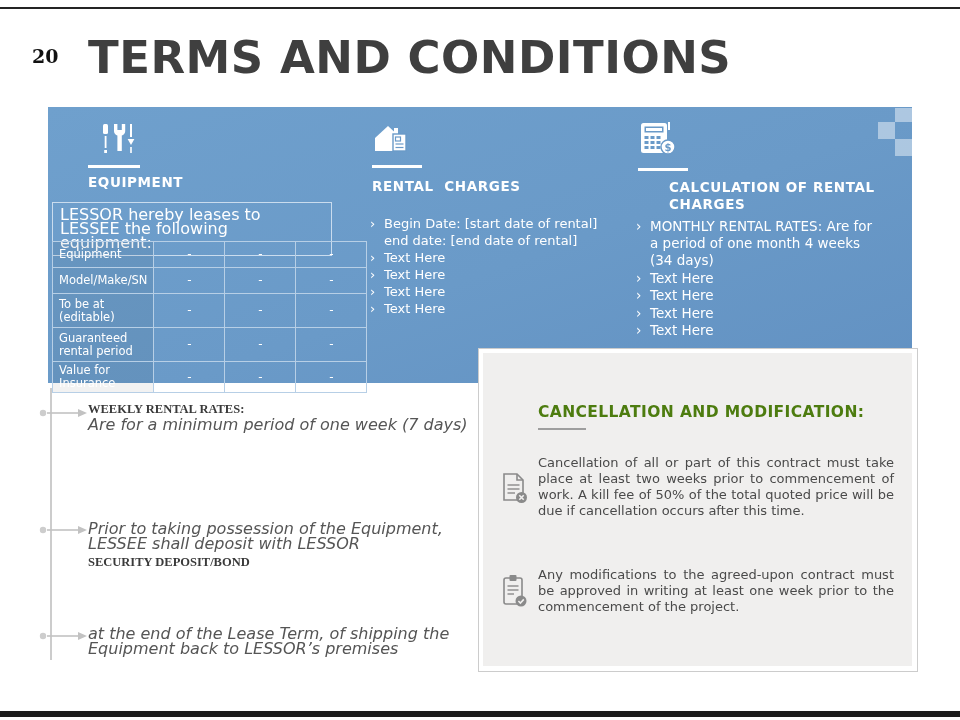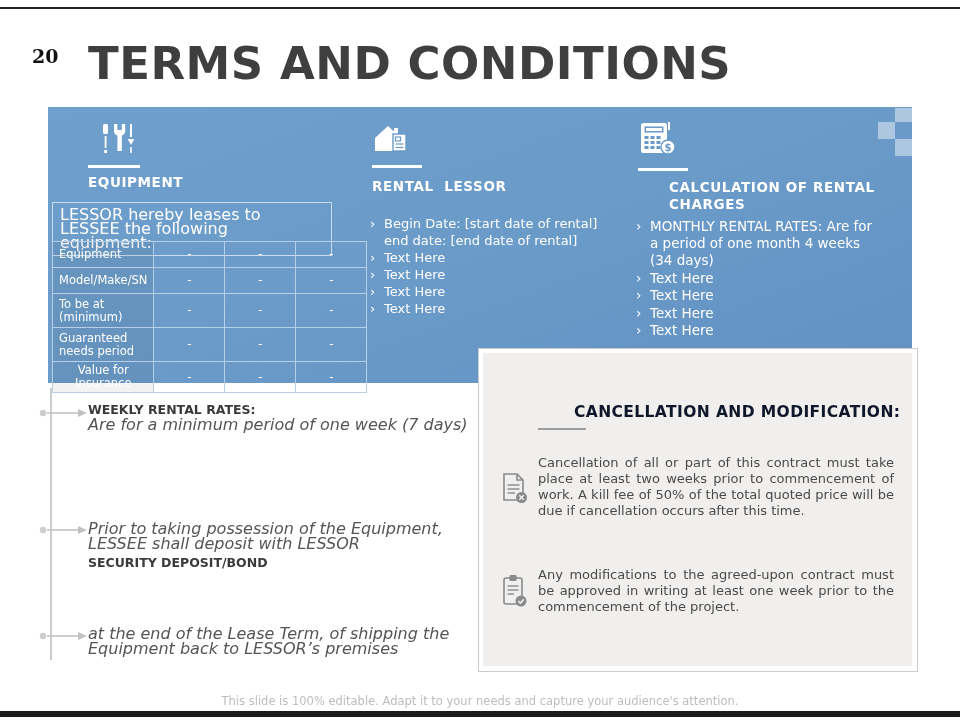--- a/index.html
+++ b/index.html
@@ -7,21 +7,21 @@
          font-family:"DejaVu Sans","Liberation Sans",sans-serif;}
   .abs{position:absolute;}
 
   
   .top-rule{left:0;top:7px;width:960px;height:2px;background:#242424;}
   .bottom-rule{left:0;top:711px;width:960px;height:6px;background:#1c1c1c;}
 
   
   .slide-number{left:32px;top:45px;font-family:"DejaVu Serif","Liberation Serif",serif;
                 font-weight:bold;font-size:19px;color:#111;}
-  .page-title{left:88px;top:37px;font-size:45px;font-weight:bold;color:#3f3f3f;letter-spacing:.5px;}
+  .page-title{left:88px;top:31px;font-size:45px;font-weight:bold;color:#3f3f3f;letter-spacing:.5px;}
 
   
   .blue-panel{left:48px;top:107px;width:864px;height:276px;
               background:linear-gradient(160deg,#6fa0cd 0%,#6a9ac8 55%,#6291c2 100%);}
   .deco-sq{background:rgba(255,255,255,.45);}
   .sq1{left:895px;top:108px;width:17px;height:14px;}
   .sq2{left:878px;top:122px;width:17px;height:17px;}
   .sq3{left:895px;top:139px;width:17px;height:17px;}
 
   .col-underline{height:3px;background:#fff;}
@@ -30,36 +30,36 @@
   
   .intro-box{left:52px;top:202px;width:264px;border:1px solid #cadcee;padding:5px 7px;
              color:#fff;font-size:16px;line-height:14px;}
   .eq-table{left:52px;top:241px;border-collapse:collapse;table-layout:fixed;}
   .eq-table td{border:1px solid #b7cfe6;color:#fff;font-size:11.5px;line-height:13px;
                padding:2px 6px;vertical-align:middle;}
   .eq-table td.lbl{width:82px;background:rgba(0,0,0,.05);text-align:left;}
   .eq-table td.val{width:58px;text-align:center;font-size:12px;}
   .eq-table tr:nth-child(1) td,.eq-table tr:nth-child(2) td{height:21px;}
   .eq-table tr:nth-child(3) td,.eq-table tr:nth-child(4) td{height:29px;}
-  .eq-table tr:nth-child(5) td{height:26px;text-align:center;}
+  .eq-table tr:nth-child(5) td{height:26px;}
 
   
   .blist{list-style:none;margin:0;padding:0;color:#fff;font-size:13px;line-height:16.5px;}
   .blist li{display:flex;gap:7px;margin-bottom:.5px;}
   .blist .blt{flex:0 0 7px;}
 
   
   .v-line{left:50px;top:388px;width:2px;height:272px;background:#cccccc;}
-  .note-head{font-weight:bold;font-size:12.5px;color:#3a3a3a;}
+  .note-head{font-weight:bold;font-size:12.5px;color:#3a3a3a;font-family:Liberation Serif, serif;}
   .note-body{font-size:16px;color:#555;line-height:15px;font-style:italic;}
 
   
   .gray-outer{left:478px;top:348px;width:438px;height:322px;background:#ffffff;border:1px solid #cccccc;}
   .gray-inner{left:483px;top:353px;width:429px;height:313px;background:#f0efee;}
-  .cancel-head{left:538px;top:403px;font-size:15.5px;font-weight:bold;color:#0f172a;letter-spacing:.4px;margin-left:36px;}
+  .cancel-head{left:538px;top:403px;font-size:15.5px;font-weight:bold;color:#4d7c0f;letter-spacing:.4px;}
   .cancel-underline{left:538px;top:428px;width:48px;height:2px;background:#9e9e9e;}
   .cancel-text{width:356px;font-size:13px;line-height:16px;color:#4a4a4a;text-align:justify;}
   .ct1{left:538px;top:455px;}
   .ct2{left:538px;top:567px;}
 
   
   .footer-note{left:0;top:694px;width:960px;text-align:center;font-size:11.5px;color:#bdbdbd;}
 </style>
 </head>
 <body>
@@ -100,27 +100,27 @@
       <td class="val">-</td>
       <td class="val">-</td>
     </tr>
     <tr>
       <td class="lbl">Model/Make/SN</td>
       <td class="val">-</td>
       <td class="val">-</td>
       <td class="val">-</td>
     </tr>
     <tr>
-      <td class="lbl">To be at (minimum)</td>
-      <td class="val">-</td>
-      <td class="val">-</td>
-      <td class="val">-</td>
-    </tr>
-    <tr>
-      <td class="lbl">Guaranteed needs period</td>
+      <td class="lbl">To be at (editable)</td>
+      <td class="val">-</td>
+      <td class="val">-</td>
+      <td class="val">-</td>
+    </tr>
+    <tr>
+      <td class="lbl">Guaranteed rental period</td>
       <td class="val">-</td>
       <td class="val">-</td>
       <td class="val">-</td>
     </tr>
     <tr>
       <td class="lbl">Value for Insurance</td>
       <td class="val">-</td>
       <td class="val">-</td>
       <td class="val">-</td>
     </tr>
@@ -131,21 +131,21 @@
     <svg width="42" height="40" viewBox="0 0 42 40">
       <path d="M3 17 L16 5 L29 17 v13 H3 z" fill="#fff"></path>
       <rect x="22" y="7" width="4" height="6" fill="#fff"></rect>
       <rect x="21" y="13" width="13" height="17" fill="#fff" stroke="#6a9ac8" stroke-width="1.4"></rect>
       <rect x="23.5" y="16" width="5" height="4" fill="none" stroke="#6a9ac8" stroke-width="1.2"></rect>
       <line x1="23.5" y1="23" x2="31.5" y2="23" stroke="#6a9ac8" stroke-width="1.2"></line>
       <line x1="23.5" y1="26.5" x2="31.5" y2="26.5" stroke="#6a9ac8" stroke-width="1.2"></line>
     </svg>
   </div>
   <div class="abs col-underline" style="left:372px;top:165px;width:50px;"></div>
-  <div class="abs col-heading" style="left:372px;top:178px;">RENTAL  LESSOR</div>
+  <div class="abs col-heading" style="left:372px;top:178px;">RENTAL  CHARGES</div>
   <ul class="abs blist" style="left:370px;top:216px;width:228px;">
     <li>
         <span class="blt">›</span>
         <span>Begin Date: [start date of rental] end date: [end date of rental]</span>
       </li>
     <li>
         <span class="blt">›</span>
         <span>Text Here</span>
       </li>
     <li>
@@ -263,16 +263,15 @@
       <rect x="13.5" y="3" width="7" height="6" rx="1" fill="#8a8a8a"></rect>
       <line x1="11.5" y1="14" x2="22.5" y2="14" stroke="#8a8a8a" stroke-width="1.4"></line>
       <line x1="11.5" y1="18" x2="22.5" y2="18" stroke="#8a8a8a" stroke-width="1.4"></line>
       <line x1="11.5" y1="22" x2="18" y2="22" stroke="#8a8a8a" stroke-width="1.4"></line>
       <circle cx="25" cy="29" r="5.5" fill="#8a8a8a"></circle>
       <path d="M22.4 29 l2 2 l3.4-3.6" fill="none" stroke="#f0efee" stroke-width="1.6"></path>
     </svg>
   </div>
   <div class="abs cancel-text ct2">Any modifications to the agreed-upon contract must be approved in writing at least one week prior to the commencement of the project.</div>
 
-  <div class="abs footer-note">This slide is 100% editable. Adapt it to your needs and capture your audience's attention.</div>
   <div class="abs bottom-rule"></div>
 
 </div>
 
 </body></html>

